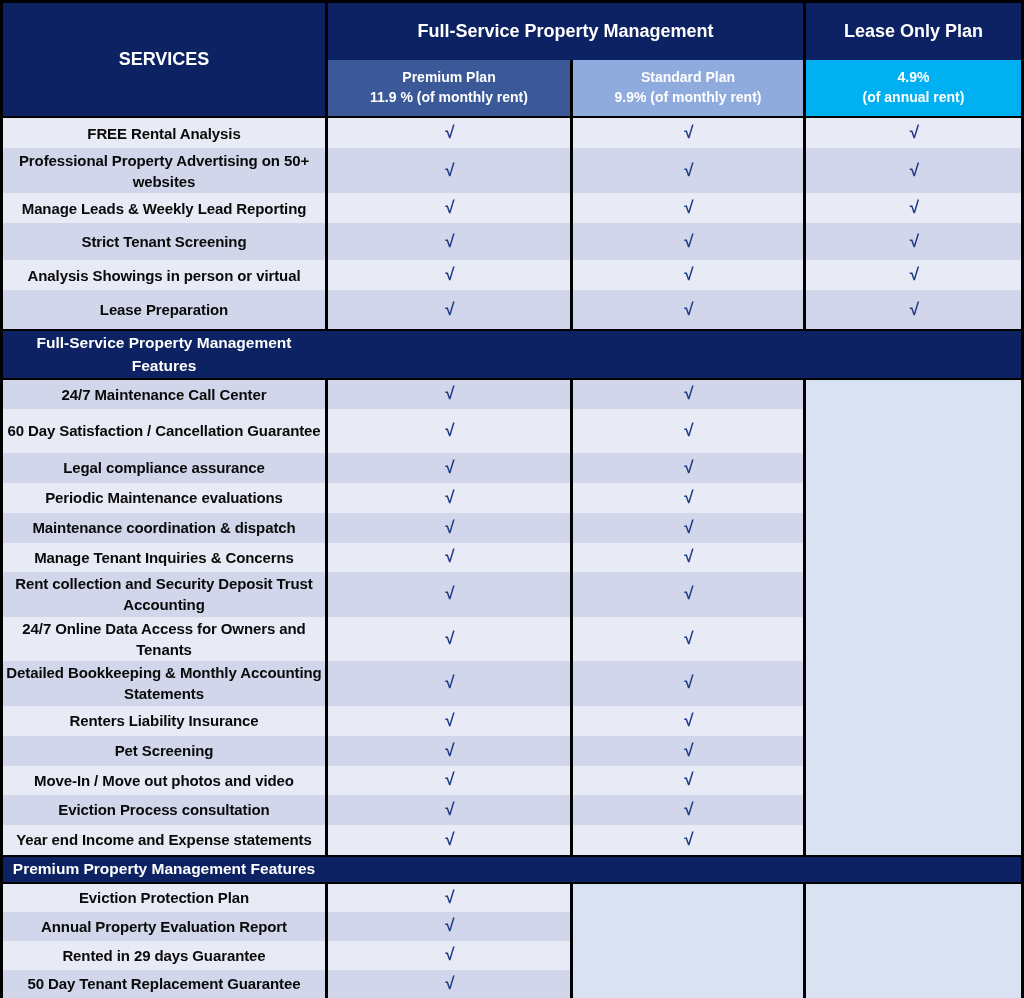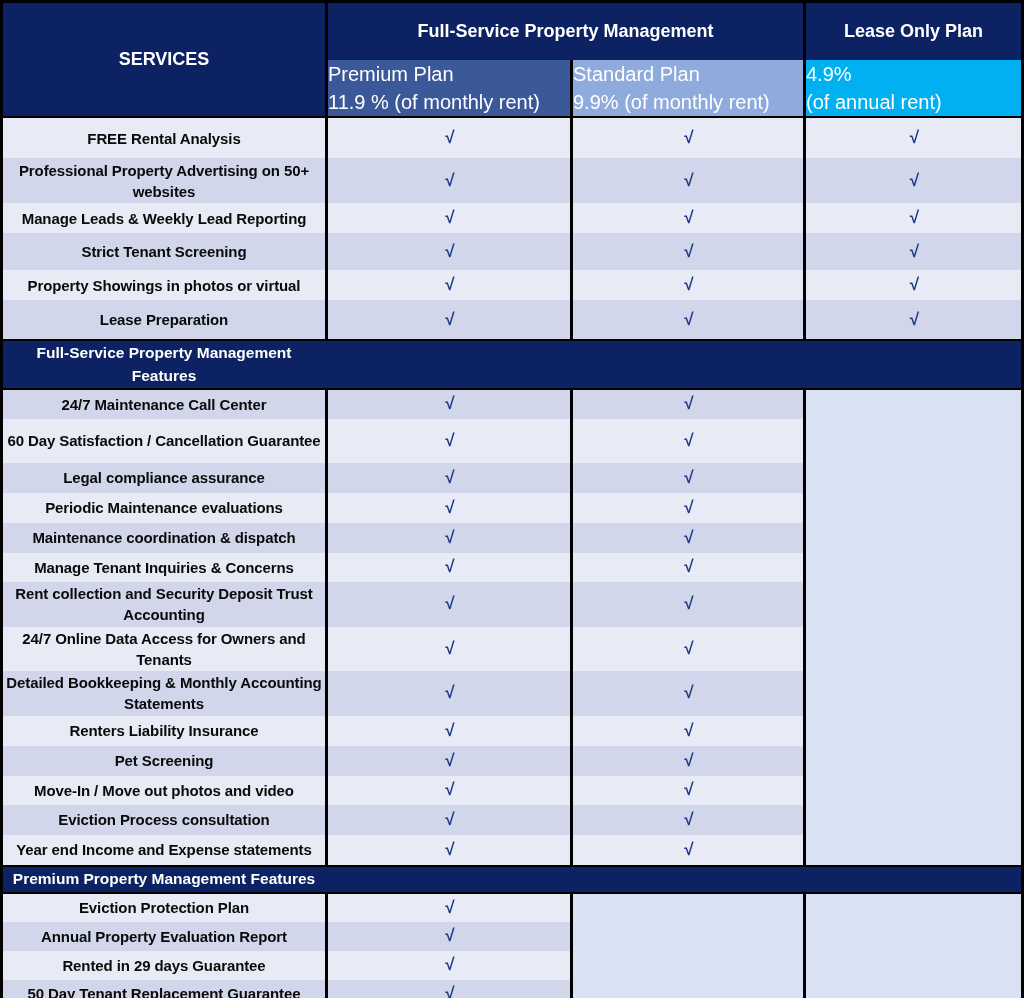--- a/index.html
+++ b/index.html
@@ -38,21 +38,21 @@
     background:var(--navy);color:#fff;
     font-size:18px;font-weight:bold;
     border-bottom:2px solid var(--grid);
   }
   th.group{
     background:var(--navy);color:#fff;
     font-size:18px;font-weight:bold;text-align:center;
     border-left:3px solid var(--grid);
   }
   th.plan{
-    color:#fff;font-size:20px;font-weight:normal;text-align:left;
+    color:#fff;font-size:14px;font-weight:bold;text-align:center;
     line-height:1.4;
     border-left:3px solid var(--grid);
     border-bottom:2px solid var(--grid);
   }
   th.plan.premium{background:var(--premium-blue);}
   th.plan.standard{background:var(--standard-blue);}
   th.plan.lease{background:var(--lease-cyan);}
   td.band-cell{
     background:var(--navy);
     border-top:2px solid var(--grid);
@@ -111,21 +111,21 @@
           <div>Standard Plan</div>
           <div>9.9% (of monthly rent)</div>
         </th>
         <th class="plan lease">
           <div>4.9%</div>
           <div>(of annual rent)</div>
         </th>
       </tr>
     </thead>
     <tbody>
-        <tr class="data-row light" style="height: 40px; border-radius: 11px;">
+        <tr class="data-row light" style="height: 30px; border-radius: 11px;">
           <td class="svc">FREE Rental Analysis</td>
           <td class="chk"><span class="check-glyph">√</span></td>
           <td class="chk"><span class="check-glyph">√</span></td>
           <td class="chk"><span class="check-glyph">√</span></td>
         </tr>
         <tr class="data-row dark" style="height: 45px;">
           <td class="svc">Professional Property Advertising on 50+ websites</td>
           <td class="chk"><span class="check-glyph">√</span></td>
           <td class="chk"><span class="check-glyph">√</span></td>
           <td class="chk"><span class="check-glyph">√</span></td>
@@ -136,21 +136,21 @@
           <td class="chk"><span class="check-glyph">√</span></td>
           <td class="chk"><span class="check-glyph">√</span></td>
         </tr>
         <tr class="data-row dark" style="height: 37px;">
           <td class="svc">Strict Tenant Screening</td>
           <td class="chk"><span class="check-glyph">√</span></td>
           <td class="chk"><span class="check-glyph">√</span></td>
           <td class="chk"><span class="check-glyph">√</span></td>
         </tr>
         <tr class="data-row light" style="height: 30px;">
-          <td class="svc">Property Showings in photos or virtual</td>
+          <td class="svc">Analysis Showings in person or virtual</td>
           <td class="chk"><span class="check-glyph">√</span></td>
           <td class="chk"><span class="check-glyph">√</span></td>
           <td class="chk"><span class="check-glyph">√</span></td>
         </tr>
         <tr class="data-row dark" style="height: 39px;">
           <td class="svc">Lease Preparation</td>
           <td class="chk"><span class="check-glyph">√</span></td>
           <td class="chk"><span class="check-glyph">√</span></td>
           <td class="chk"><span class="check-glyph">√</span></td>
         </tr>

